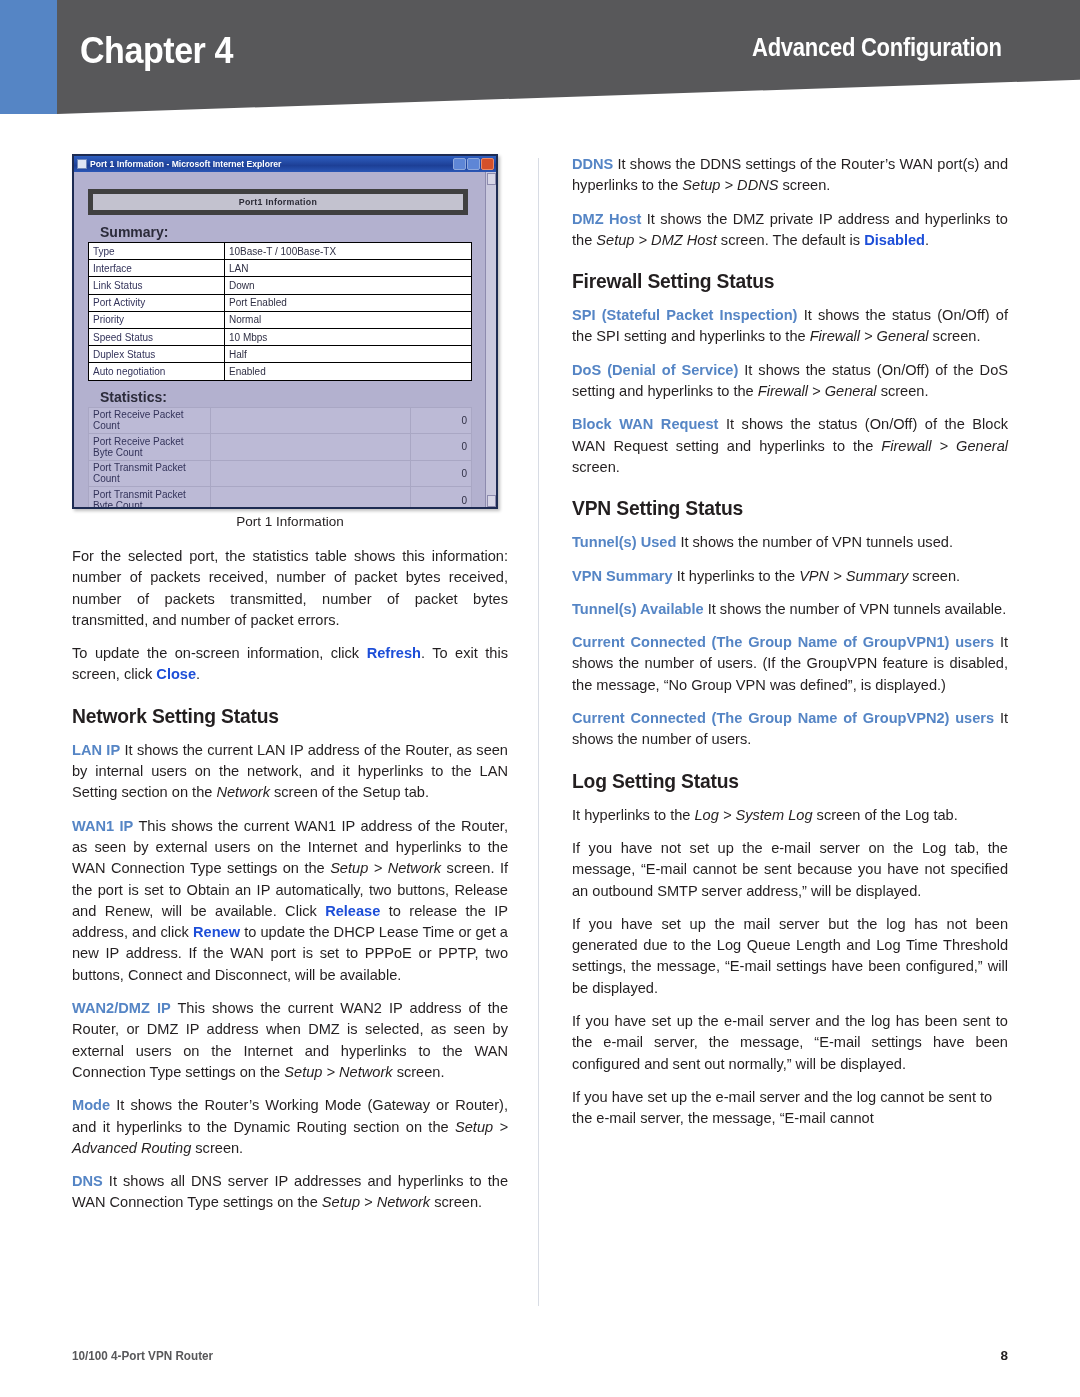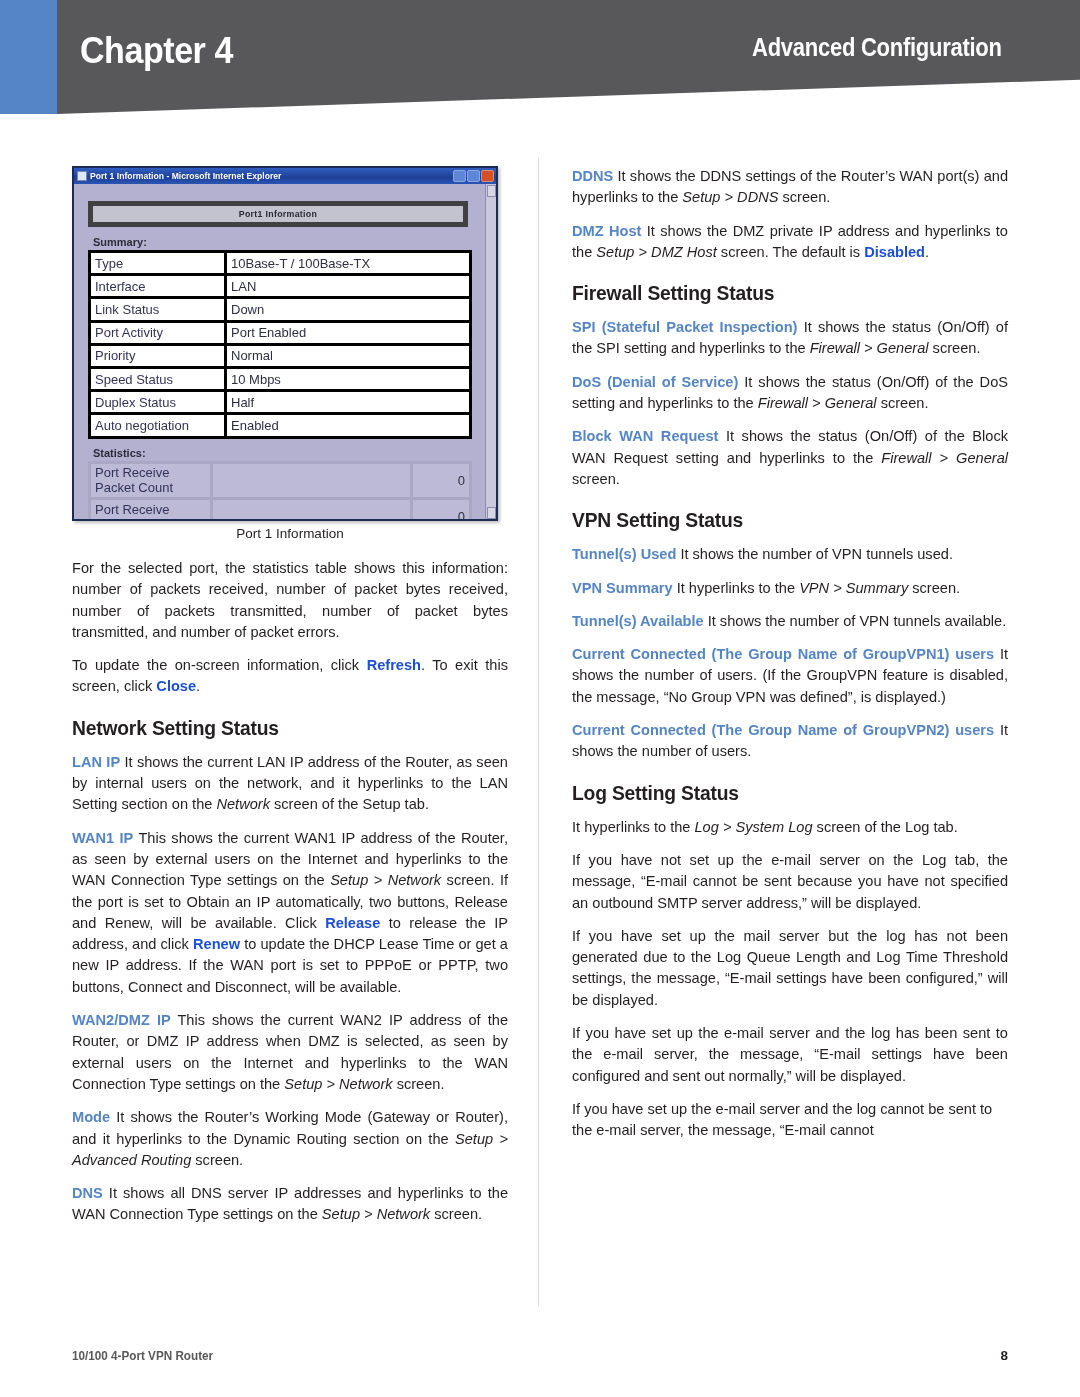--- a/index.html
+++ b/index.html
@@ -60,21 +60,21 @@
   
   .page {
     position: absolute;
     top: 150px;
     left: 0;
     width: 1080px;
     height: 1160px;
   }
   .col {
     position: absolute;
-    top: 16px;
+    top: 4px;
     width: 436px;
   }
   .col-left  { left: 72px; }
   .col-right { left: 572px; }
 
   .col-divider {
     position: absolute;
     left: 538px;
     top: 8px;
     width: 1px;
@@ -179,35 +179,35 @@
     border: 5px solid #404040;
     text-align: center;
     font-size: 8.8px;
     font-weight: bold;
     color: #2a2a35;
     padding: 3px 0;
     margin: 6px 16px 9px 2px;
     letter-spacing: 0.3px;
   }
   .sec-label {
-    font-size: 11px;
+    font-size: 14px;
     font-weight: bold;
     color: #2b2b3a;
-    margin: 0 0 2px 7px;
+    margin: 0 0 2px 14px;
   }
   table.shot-tbl {
     width: 384px;
     border-collapse: collapse;
     margin-bottom: 8px;
     margin-left: 2px;
     background: #ffffff;
   }
   table.shot-tbl td {
-    border: 3px solid #000000;
-    font-size: 13px;
+    border: 1px solid #000000;
+    font-size: 10px;
     padding: 2.6px 4px;
     color: #2f2f44;
   }
   table.shot-tbl td.k { width: 136px; color: #33335a; }
   table.shot-tbl.stats { background: #bcbad6; }
   table.shot-tbl.stats td { padding: 1.8px 4px; border-color: #a9a7c4; }
   table.shot-tbl.stats td.k { width: 122px; }
   table.shot-tbl.stats td.mid { width: 200px; }
   table.shot-tbl.stats td.v { text-align: right; }
 

